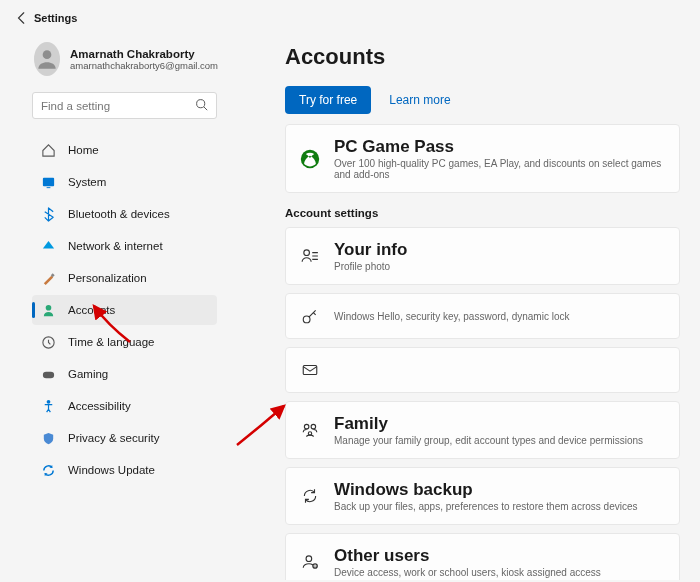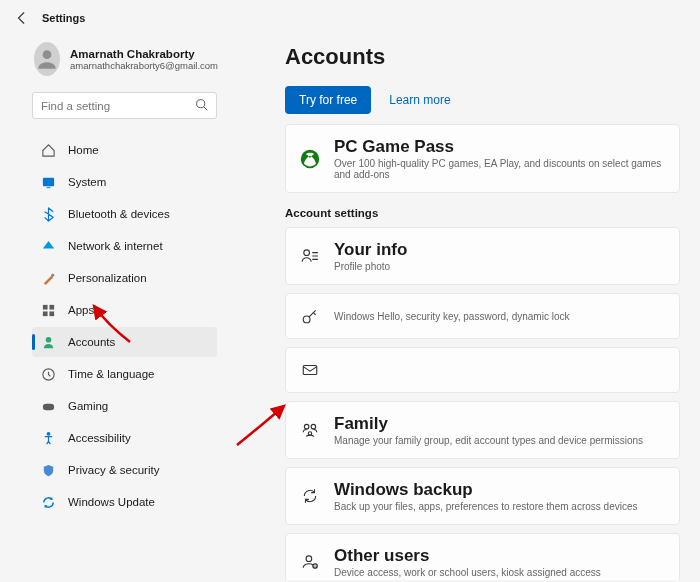--- a/index.html
+++ b/index.html
@@ -1,17 +1,17 @@
 <!DOCTYPE html>
 <html><head>
 <meta charset="utf-8">
 <style>
 * { box-sizing: border-box; margin: 0; padding: 0; }
 body { font-family: "Segoe UI", -apple-system, sans-serif; background: #f5f5f5; width: 700px; height: 582px; overflow: hidden; color: #1a1a1a; font-size: 11.5px; }
-.top-bar { display: flex; align-items: center; padding: 10px 14px 8px; gap: 12px; }
+.top-bar { display: flex; align-items: center; padding: 10px 14px 8px; gap: 4px; }
 .back-btn { width: 16px; height: 16px; display: flex; align-items: center; justify-content: center; cursor: pointer; }
 .top-title { font-size: 11px; font-weight: 600; }
 .container { display: flex; height: calc(100% - 36px); }
 .sidebar { width: 225px; padding: 0 8px 0 32px; display: flex; flex-direction: column; gap: 2px; }
 .user-block { display: flex; align-items: center; gap: 10px; padding: 8px 2px 14px; }
 .avatar { width: 34px; height: 34px; border-radius: 50%; background: #d0d0d0; display: flex; align-items: center; justify-content: center; }
 .user-name { font-size: 11.5px; font-weight: 600; }
 .user-email { font-size: 9.5px; color: #555; }
 .search-box { display: flex; align-items: center; background: #fff; border: 1px solid #d8d8d8; border-radius: 3px; padding: 5px 8px; margin-bottom: 14px; }
 .search-box input { border: none; outline: none; flex: 1; font-size: 11.5px; background: transparent; color: #333; }
@@ -106,31 +106,20 @@
     </div>
     <div class="nav-item">
       <span class="nav-icon">
           <svg width="15" height="15" viewBox="0 0 16 16">
             <path d="M3 13 L11 5 L13 7 L5 15 Z" fill="#c87a3f"></path>
             <rect x="11" y="3" width="3" height="3" fill="#888" transform="rotate(45 12.5 4.5)"></rect>
           </svg>
         </span>
       <span class="nav-label">Personalization</span>
     </div>
-    <div class="nav-item">
-      <span class="nav-icon">
-          <svg width="15" height="15" viewBox="0 0 16 16">
-            <rect x="2" y="2" width="5" height="5" fill="#5b5b5b"></rect>
-            <rect x="9" y="2" width="5" height="5" fill="#5b5b5b"></rect>
-            <rect x="2" y="9" width="5" height="5" fill="#5b5b5b"></rect>
-            <rect x="9" y="9" width="5" height="5" fill="#5b5b5b"></rect>
-          </svg>
-        </span>
-      <span class="nav-label">Apps</span>
-    </div>
     <div class="nav-item active">
       <span class="nav-icon">
           <svg width="15" height="15" viewBox="0 0 16 16">
             <circle cx="8" cy="5" r="3" fill="#2aa876"></circle>
             <path d="M3 14c0-3 2.5-4.5 5-4.5s5 1.5 5 4.5" fill="#2aa876"></path>
           </svg>
         </span>
       <span class="nav-label">Accounts</span>
     </div>
     <div class="nav-item">

